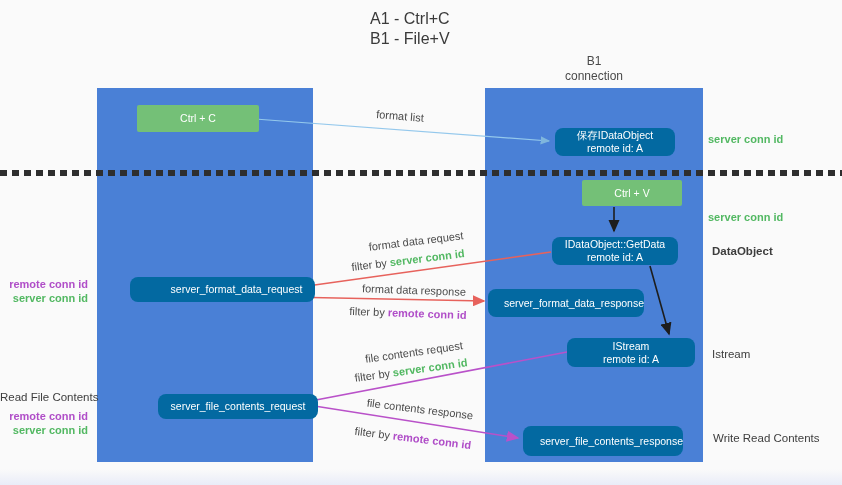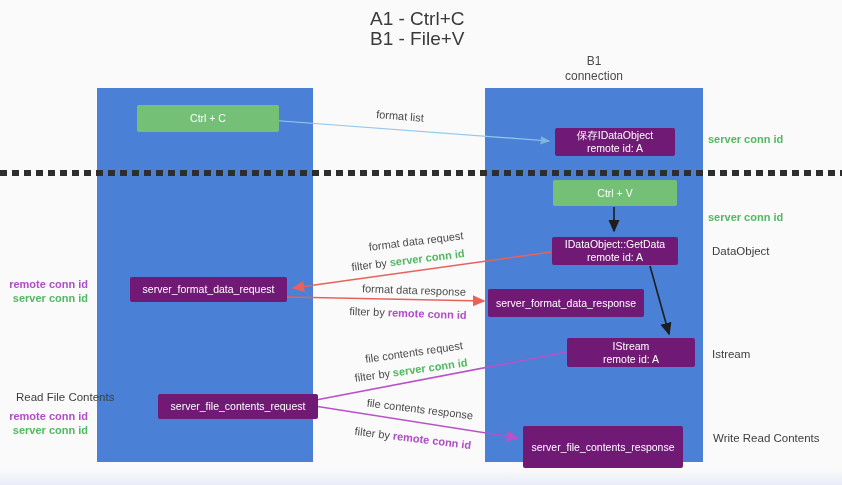--- a/index.html
+++ b/index.html
@@ -3,32 +3,32 @@
 <meta charset="utf-8">
 <style>
   html,body{margin:0;padding:0;}
   body{font-family:"Liberation Sans", sans-serif; background:#ffffff;}
   #canvas{position:relative; width:842px; height:485px; background:#fafafa; overflow:hidden;}
   #bottom-fade{position:absolute; left:0; right:0; bottom:0; height:16px;
     background:linear-gradient(180deg, rgba(250,250,250,0), #e9ecf8);}
   .lane{position:absolute; top:88px; height:374px; background:#4a80d6;}
   #lane-left{left:97px; width:216px;}
   #lane-right{left:485px; width:218px;}
-  #title{position:absolute; left:370px; top:9px; font-size:19px; line-height:20px; color:#3a3a3a;}
+  #title{position:absolute; left:370px; top:9px; font-size:16px; line-height:20px; color:#3a3a3a;text-align:right;}
   .lane-header{position:absolute; top:54px; width:160px; text-align:center;
     font-size:12px; line-height:15px; color:#4a4a4a;}
   #header-left{left:125px;}
   #header-right{left:514px;}
   #divider{position:absolute; left:0; top:170px; width:842px; height:6px; z-index:3;
     background:repeating-linear-gradient(90deg,#2e2e2e 0 7px, rgba(0,0,0,0) 7px 12px);}
   svg.arrows{position:absolute; left:0; top:0; z-index:4; pointer-events:none;}
   .box{position:absolute; z-index:5; color:#ffffff; text-align:center; border-radius:2px;
     display:flex; flex-direction:column; justify-content:center; font-size:10.5px;
     line-height:13px; white-space:nowrap;}
-  .box.orange{background:#701a75;}
+  .box.orange{background:#0369a1;border-radius:8px;}
   .box.green{background:#74c077;}
   .edge-label{position:absolute; z-index:6; font-size:11px; color:#4b4b4b; white-space:nowrap;
     transform-origin:center;}
   .ann{position:absolute; z-index:6; font-size:11.5px; color:#3d3d3d; white-space:nowrap;}
   .ann.bold-green{color:#52b862; font-weight:bold; font-size:11px;}
   .ann.bold-purple{color:#b04ec8; font-weight:bold; font-size:11px;}
   .ann.right-align{text-align:right;}
   .prefix{margin-right:3px;}
   .green-id{color:#52b862; font-weight:bold;}
   .purple-id{color:#b04ec8; font-weight:bold;}
@@ -72,56 +72,56 @@
     </defs>
     <line x1="255" y1="119" x2="549" y2="141" stroke="#94c8ec" stroke-width="1.2" marker-end="url(#m-blue)"></line>
     <line x1="614" y1="207" x2="614" y2="231" stroke="#1d1d1d" stroke-width="1.6" marker-end="url(#m-black)"></line>
     <line x1="551" y1="252" x2="293" y2="288" stroke="#e7625c" stroke-width="1.6" marker-end="url(#m-red)"></line>
     <line x1="287" y1="297" x2="484" y2="301" stroke="#e7625c" stroke-width="1.6" marker-end="url(#m-red)"></line>
     <line x1="650" y1="266" x2="669" y2="334" stroke="#1d1d1d" stroke-width="1.6" marker-end="url(#m-black)"></line>
     <line x1="567" y1="352" x2="295" y2="404" stroke="#b951c9" stroke-width="1.6" marker-end="url(#m-magenta)"></line>
     <line x1="289" y1="402" x2="518" y2="438" stroke="#b951c9" stroke-width="1.6" marker-end="url(#m-magenta)"></line>
   </svg>
 
-  <div class="box green" style="left:137px; top:105px; width:142px; height:27px;align-items:center;">
+  <div class="box green" style="left:137px; top:105px; width:122px; height:27px;align-items:center;">
     <div>Ctrl + C</div>
   </div>
 
   <div class="box orange" style="left:555px; top:128px; width:120px; height:28px;">
     <div>保存IDataObject</div>
     <div>remote id: A</div>
   </div>
 
-  <div class="box green" style="left:553px; top:180px; width:124px; height:26px;">
+  <div class="box green" style="left:582px; top:180px; width:100px; height:26px;">
     <div>Ctrl + V</div>
   </div>
 
   <div class="box orange" style="left:552px; top:237px; width:126px; height:28px;">
     <div>IDataObject::GetData</div>
     <div>remote id: A</div>
   </div>
 
-  <div class="box orange" style="left:130px; top:277px; width:157px; height:25px;">
+  <div class="box orange" style="left:130px; top:277px; width:157px; height:25px;padding-left:28px;">
     <div>server_format_data_request</div>
   </div>
 
-  <div class="box orange" style="left:488px; top:289px; width:156px; height:28px;">
+  <div class="box orange" style="left:488px; top:289px; width:156px; height:28px;text-align:right;">
     <div>server_format_data_response</div>
   </div>
 
   <div class="box orange" style="left:567px; top:338px; width:128px; height:29px;">
     <div>IStream</div>
     <div>remote id: A</div>
   </div>
 
   <div class="box orange" style="left:128px; top:394px; width:160px; height:25px;margin-left:30px;">
     <div>server_file_contents_request</div>
   </div>
 
-  <div class="box orange" style="left:523px; top:426px; width:160px; height:42px;">
+  <div class="box orange" style="left:523px; top:426px; width:160px; height:30px;align-items:flex-end;">
     <div>server_file_contents_response</div>
   </div>
 
   <div class="edge-label" style="left:400px; top:116px; transform:translate(-50%,-50%) rotate(4.5deg);">format list</div>
 
   <div class="edge-label" style="left:416px; top:241px; transform:translate(-50%,-50%) rotate(-7deg);">format data request</div>
   <div class="edge-label" style="left:408px; top:260px; transform:translate(-50%,-50%) rotate(-7deg);">
     <span class="prefix">filter by</span><span class="green-id">server conn id</span>
   </div>
 
@@ -135,24 +135,24 @@
     <span class="prefix">filter by</span><span class="green-id">server conn id</span>
   </div>
 
   <div class="edge-label" style="left:420px; top:409px; transform:translate(-50%,-50%) rotate(7deg);">file contents response</div>
   <div class="edge-label" style="left:413px; top:438px; transform:translate(-50%,-50%) rotate(7deg);">
     <span class="prefix">filter by</span><span class="purple-id">remote conn id</span>
   </div>
 
   <div class="ann bold-green" style="left:708px; top:133px;">server conn id</div>
   <div class="ann bold-green" style="left:708px; top:211px;">server conn id</div>
-  <div class="ann" style="left:712px; top:245px;">DataObject</div>
+  <div class="ann" style="left:712px; top:245px;font-weight:bold;">DataObject</div>
   <div class="ann" style="left:712px; top:348px;">Istream</div>
   <div class="ann" style="left:713px; top:432px;">Write Read Contents</div>
 
   <div class="ann bold-purple right-align" style="left:0; top:278px; width:88px;">remote conn id</div>
   <div class="ann bold-green right-align" style="left:0; top:292px; width:88px;">server conn id</div>
-  <div class="ann right-align" style="left:16px; top:391px; width:96px;">Read File Contents</div>
+  <div class="ann right-align" style="left:0; top:391px; width:96px;">Read File Contents</div>
   <div class="ann bold-purple right-align" style="left:0; top:410px; width:88px;">remote conn id</div>
   <div class="ann bold-green right-align" style="left:0; top:424px; width:88px;">server conn id</div>
 
   <div id="bottom-fade"></div>
 </div>
 
 </body></html>

